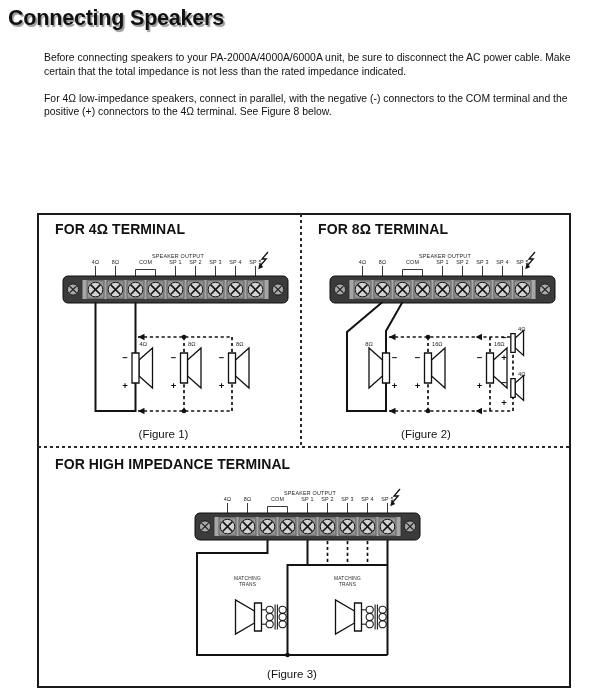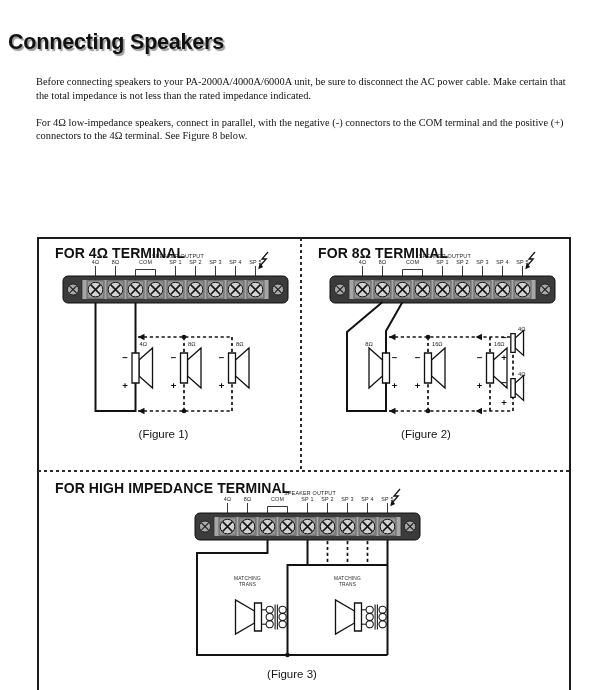--- a/index.html
+++ b/index.html
@@ -1,26 +1,26 @@
 <!DOCTYPE html>
 <html><head>
 <meta charset="utf-8">
 <style>
   html,body{margin:0;padding:0;}
   body{
     width:610px;height:690px;background:#ffffff;position:relative;
     font-family:"Liberation Sans","DejaVu Sans",sans-serif;color:#111;
     overflow:hidden;
   }
-  .abs{position:absolute;margin-top:24px;}
+  .abs{position:absolute;}
   #title{
     left:8px;top:6px;font-size:21.5px;font-weight:bold;letter-spacing:-0.2px;
     text-shadow:1.6px 1.7px 1px #9a9a9a;
   }
-  #paras{left:36px;top:51px;width:540px;font-size:10.4px;line-height:13.6px;font-family:Liberation Serif, serif;}
+  #paras{left:44px;top:51px;width:540px;font-size:10.4px;line-height:13.6px;}
   #paras p{margin:0 0 13.5px 0;}
   #frame{left:37px;top:213px;width:534px;height:475px;border:2px solid #1b1b1b;box-sizing:border-box;}
   .div-v{left:300px;top:214px;width:2px;height:233px;
     background:repeating-linear-gradient(180deg,#2b2b2b 0 3px,transparent 3px 6px);}
   .div-h{left:38px;top:446px;width:532px;height:2px;
     background:repeating-linear-gradient(90deg,#2b2b2b 0 3px,transparent 3px 6px);}
   .ph{font-size:14px;font-weight:bold;letter-spacing:0.1px;white-space:nowrap;}
   #h1{left:55px;top:221px;}
   #h2{left:318px;top:221px;}
   #h3{left:55px;top:456px;text-align:center;}

